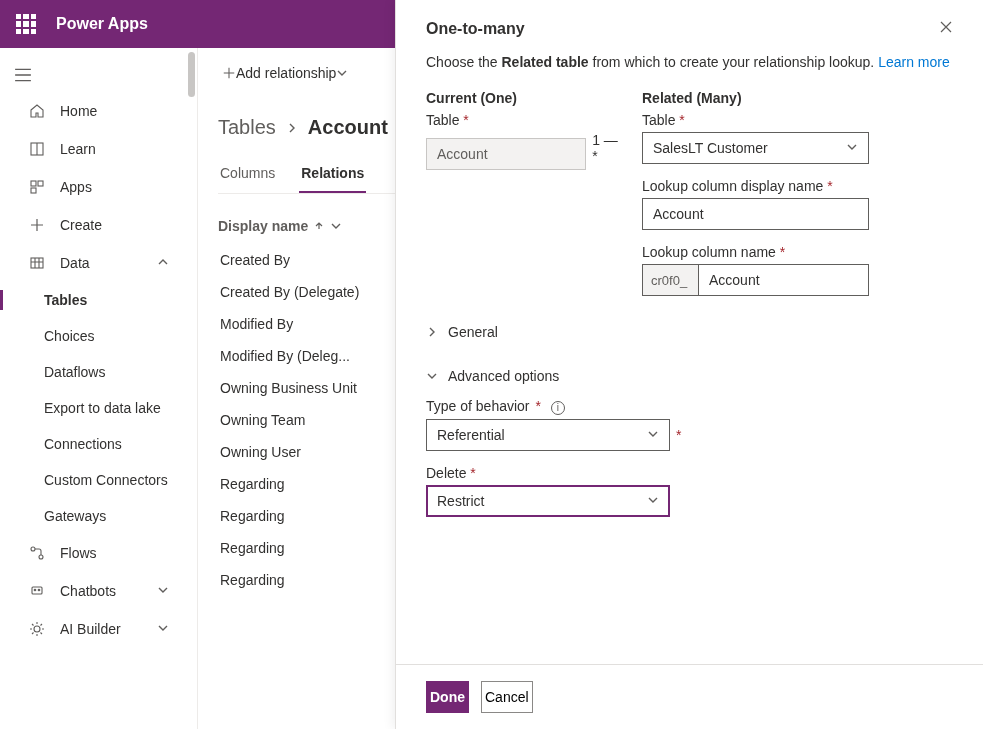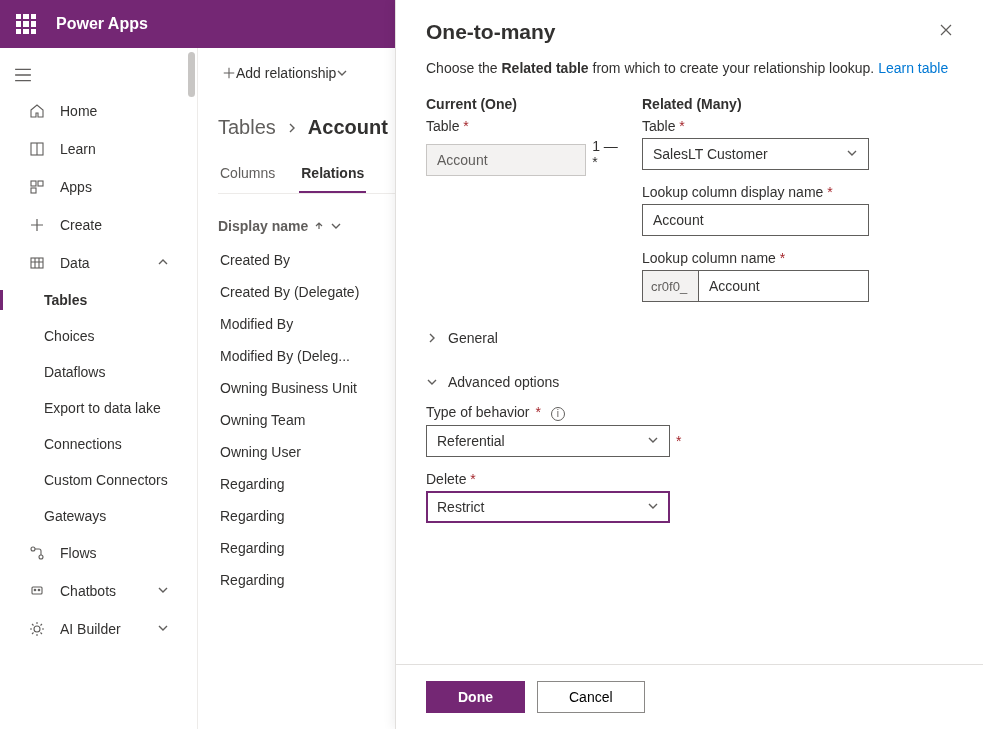--- a/index.html
+++ b/index.html
@@ -29,21 +29,21 @@
     .crumb-current { font-weight:600; color:#323130; }
     .tabs { display:flex; gap:22px; margin-top:18px; border-bottom:1px solid #edebe9; }
     .tab { padding:8px 2px 10px; color:#605e5c; cursor:pointer; }
     .tab.active { color:#323130; font-weight:600; border-bottom:2px solid #742774; }
     .col-head { display:flex; align-items:center; gap:6px; margin-top:24px; font-weight:600; color:#605e5c; cursor:pointer; }
     .rows { margin-top:10px; }
     .row { padding:8px 2px; color:#323130; } 
 
     .panel { position: absolute; top:0; right:0; width: 588px; height:100%; background:#fff; border-left:1px solid #e1dfdd; box-shadow:-3px 0 10px rgba(0,0,0,0.06); display:flex; flex-direction:column; }
     .panel-head { display:flex; align-items:center; justify-content:space-between; padding: 20px 30px 10px 30px; }
-    .panel-title { font-size:21px; font-weight:600; }
+    .panel-title { font-size:16px; font-weight:600; }
     .panel-body { padding: 6px 30px 0 30px; overflow-y:auto; flex:1; }
     .panel-desc { color:#323130; margin-bottom:20px; }
     .panel-desc a { color:#0078d4; text-decoration:none; }
     .cols2 { display:flex; gap: 16px; }
     .col { flex:1; }
     .section-h { font-weight:600; margin-bottom:6px; }
     .field-label { font-size:14px; margin:6px 0 4px; }
     .req::after { content:" *"; color:#a4262c; }
     .input, .select { width: 227px; height: 32px; border:1px solid #605e5c; padding: 0 10px; font-size:14px; background:#fff; display:flex; align-items:center; justify-content:space-between; cursor:pointer; }
     .input.disabled { background:#f3f2f1; border-color:#c8c6c4; color:#605e5c; cursor:default; }
@@ -52,21 +52,21 @@
     .prefix-wrap { display:flex; width:227px; }
     .prefix { width:56px; height:32px; background:#f3f2f1; border:1px solid #605e5c; border-right:none; display:flex; align-items:center; padding:0 8px; font-size:13px; color:#605e5c; }
     .prefix-wrap .input { flex:1; width:auto; }
     .one-star { display:flex; align-items:flex-end; gap:6px; }
     .cardinal { font-size:14px; color:#323130; padding-bottom:6px; }
     .expander { display:flex; align-items:center; gap:10px; margin:28px 0 6px; cursor:pointer; color:#323130; }
     .field-row { margin-top:14px; }
     .info-icon { display:inline-flex; border:1px solid #605e5c; border-radius:50%; width:14px; height:14px; align-items:center; justify-content:center; font-size:10px; margin-left:6px; color:#605e5c; }
     .trail-star { color:#a4262c; margin-left:6px; }
     .panel-foot { border-top:1px solid #e1dfdd; padding:16px 30px; display:flex; gap:12px; }
-    .btn { height:32px; padding:0 31px; border:1px solid #8a8886; background:#fff; cursor:pointer; font-size:14px; }
+    .btn { height:32px; padding:0 3px; border:1px solid #8a8886; background:#fff; cursor:pointer; font-size:14px; }
     .btn.primary { background:#742774; border-color:#742774; color:#fff; font-weight:600; }
     .close-x { cursor:pointer; font-size:16px; color:#605e5c; }
     .wider { width: 244px; }
   </style>
 </head>
 <body>
 
 <div class="topbar">
   <div class="waffle">
     <span></span>
@@ -250,21 +250,21 @@
     <div class="panel-title">One-to-many</div>
     <div class="close-x">
       <svg viewBox="0 0 14 14" width="14" height="14" stroke="#605e5c" stroke-width="1.2">
           <path d="M2 2l10 10M12 2L2 12"></path>
         </svg>
     </div>
   </div>
 
   <div class="panel-body">
     <p class="panel-desc">
-      <span>Choose the </span><b>Related table</b><span> from which to create your relationship lookup. </span><a href="#">Learn table</a>
+      <span>Choose the </span><b>Related table</b><span> from which to create your relationship lookup. </span><a href="#">Learn more</a>
     </p>
 
     <div class="cols2">
       <div class="col" style="flex:0 0 200px">
         <div class="section-h">Current (One)</div>
         <div class="field-label req">Table</div>
         <div class="one-star">
           <div class="input disabled" style="width:165px">
               <span>Account</span>
             </div>

